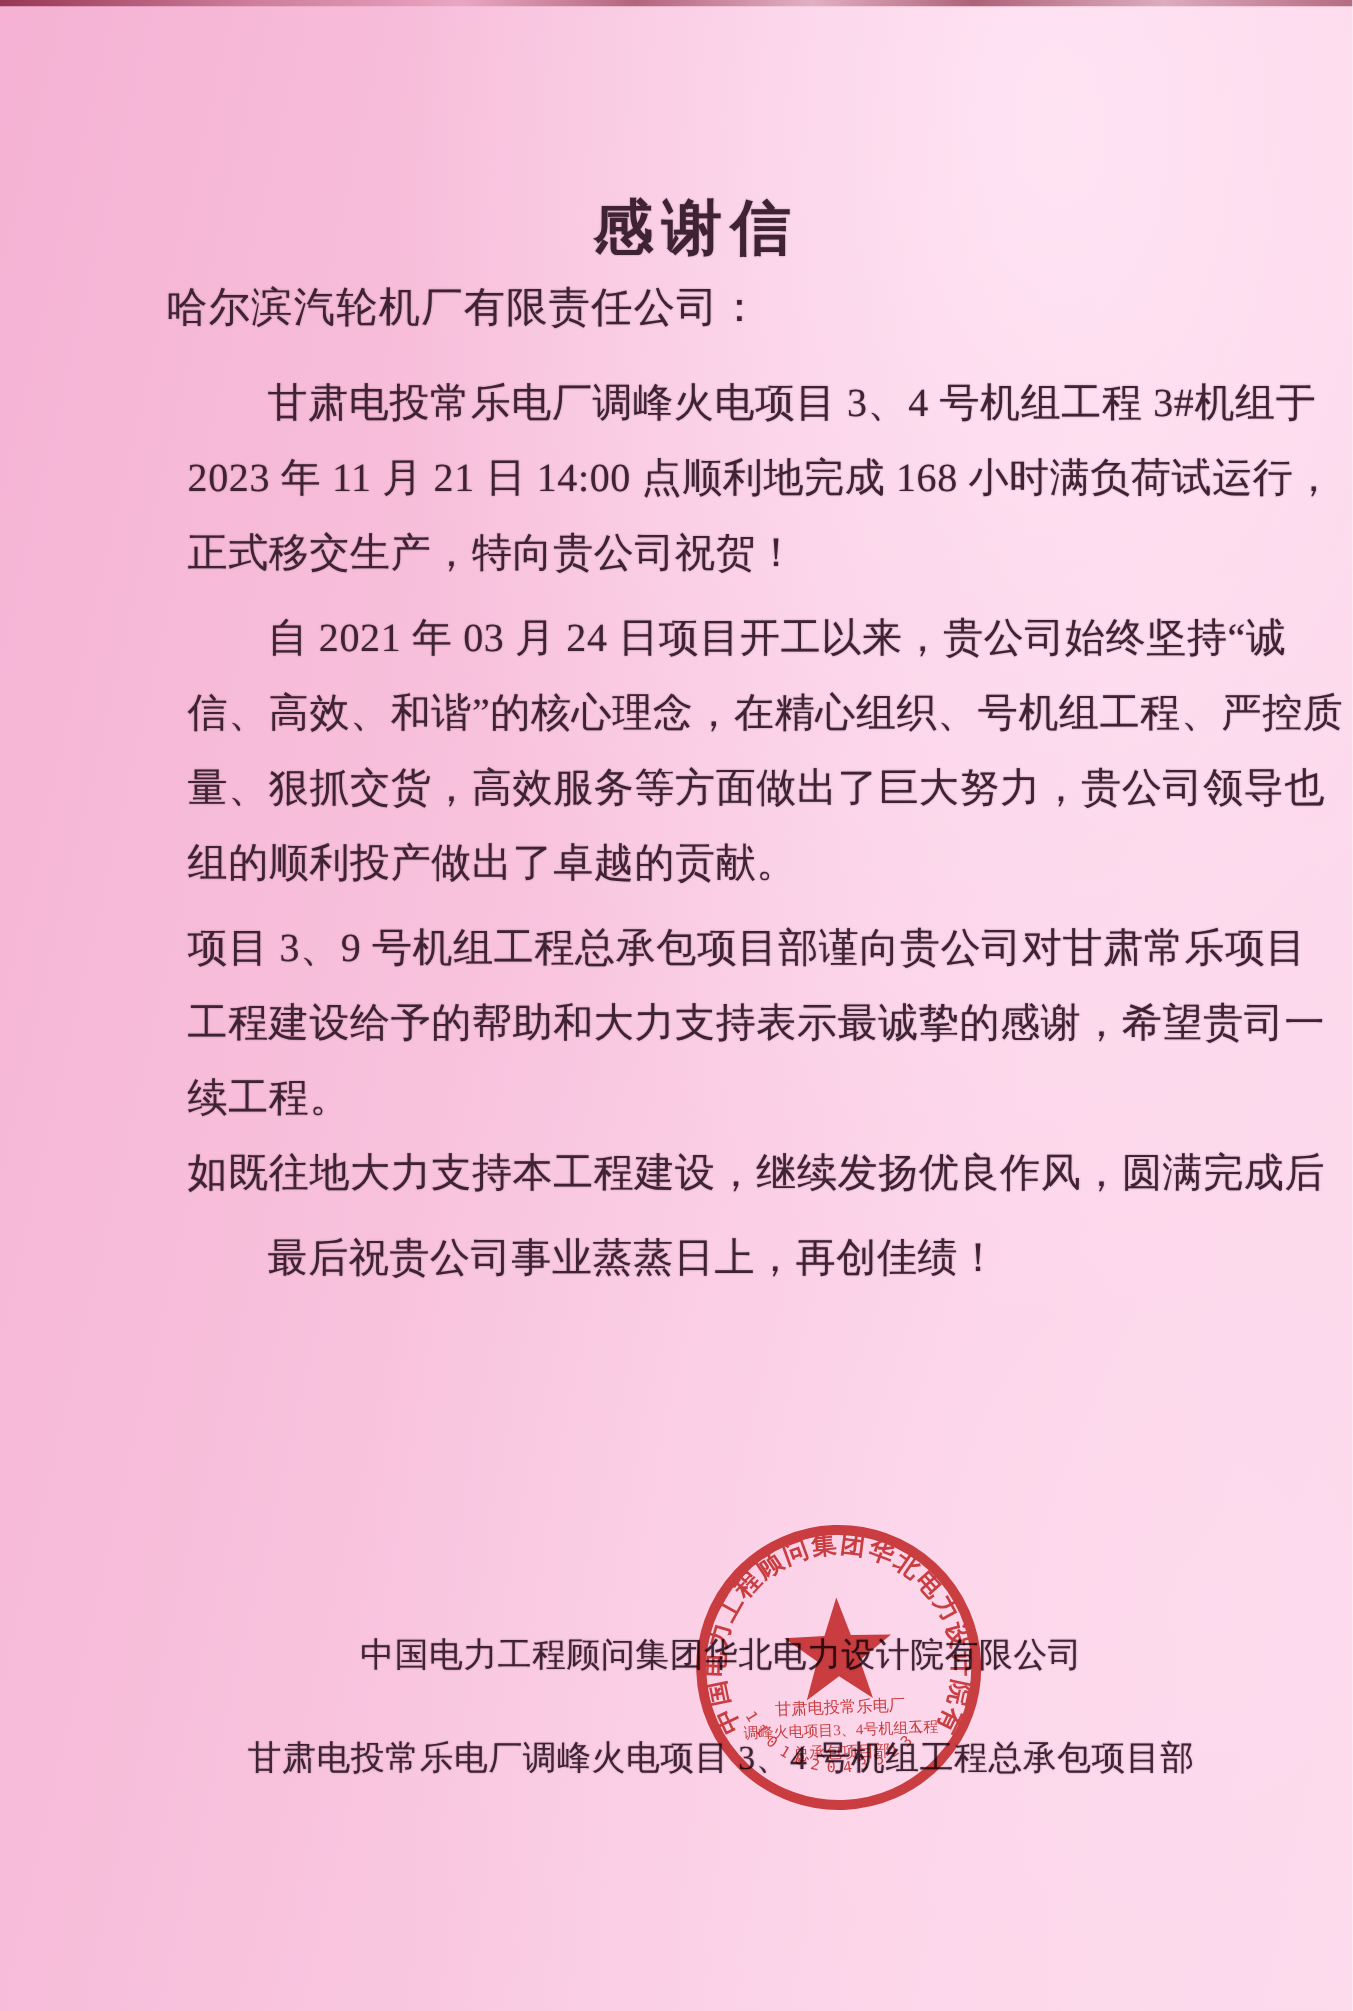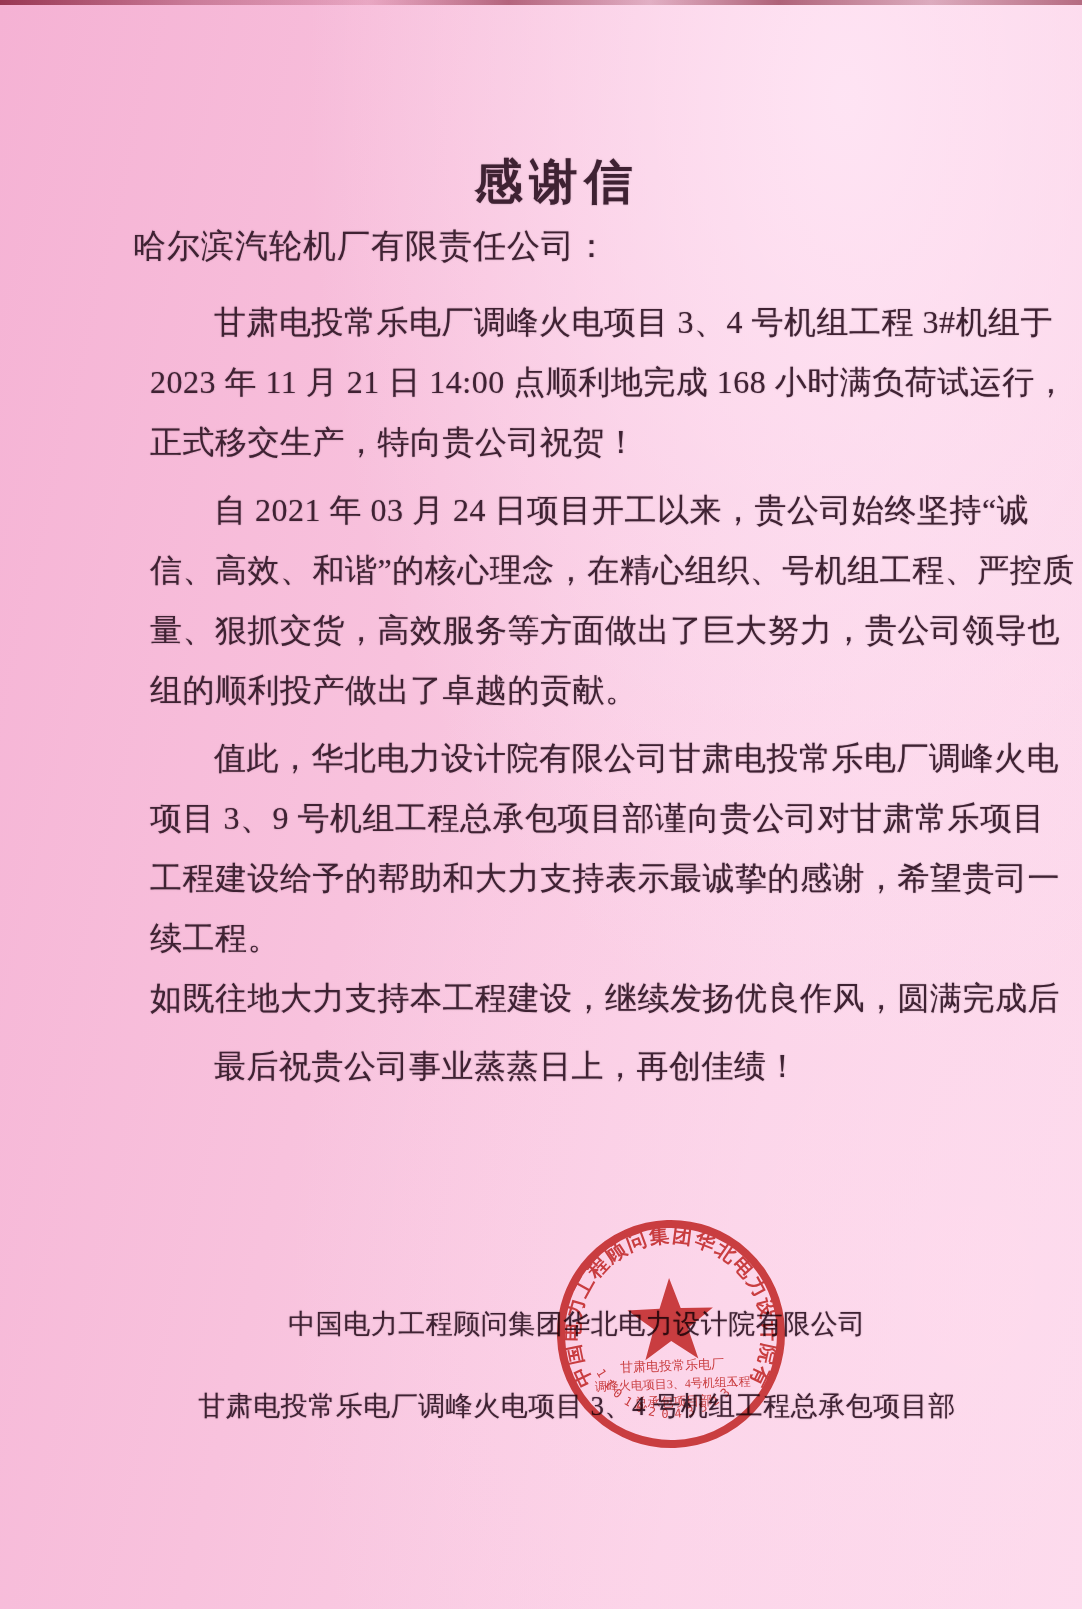--- a/index.html
+++ b/index.html
@@ -97,21 +97,20 @@
     <div class="line">2023 年 11 月 21 日 14:00 点顺利地完成 168 小时满负荷试运行，</div>
     <div class="line">正式移交生产，特向贵公司祝贺！</div>
   </div>
   <div class="para">
     <div class="line indent">自 2021 年 03 月 24 日项目开工以来，贵公司始终坚持“诚</div>
     <div class="line">信、高效、和谐”的核心理念，在精心组织、号机组工程、严控质</div>
     <div class="line">量、狠抓交货，高效服务等方面做出了巨大努力，贵公司领导也</div>
     <div class="line">组的顺利投产做出了卓越的贡献。</div>
   </div>
   <div class="para">
-    <div class="line indent">值此，华北电力设计院有限公司甘肃电投常乐电厂调峰火电</div>
     <div class="line">项目 3、9 号机组工程总承包项目部谨向贵公司对甘肃常乐项目</div>
     <div class="line">工程建设给予的帮助和大力支持表示最诚挚的感谢，希望贵司一</div>
     <div class="line">续工程。</div>
     <div class="line">如既往地大力支持本工程建设，继续发扬优良作风，圆满完成后</div>
   </div>
   <div class="para">
     <div class="line indent">最后祝贵公司事业蒸蒸日上，再创佳绩！</div>
   </div>
 </div>
 

